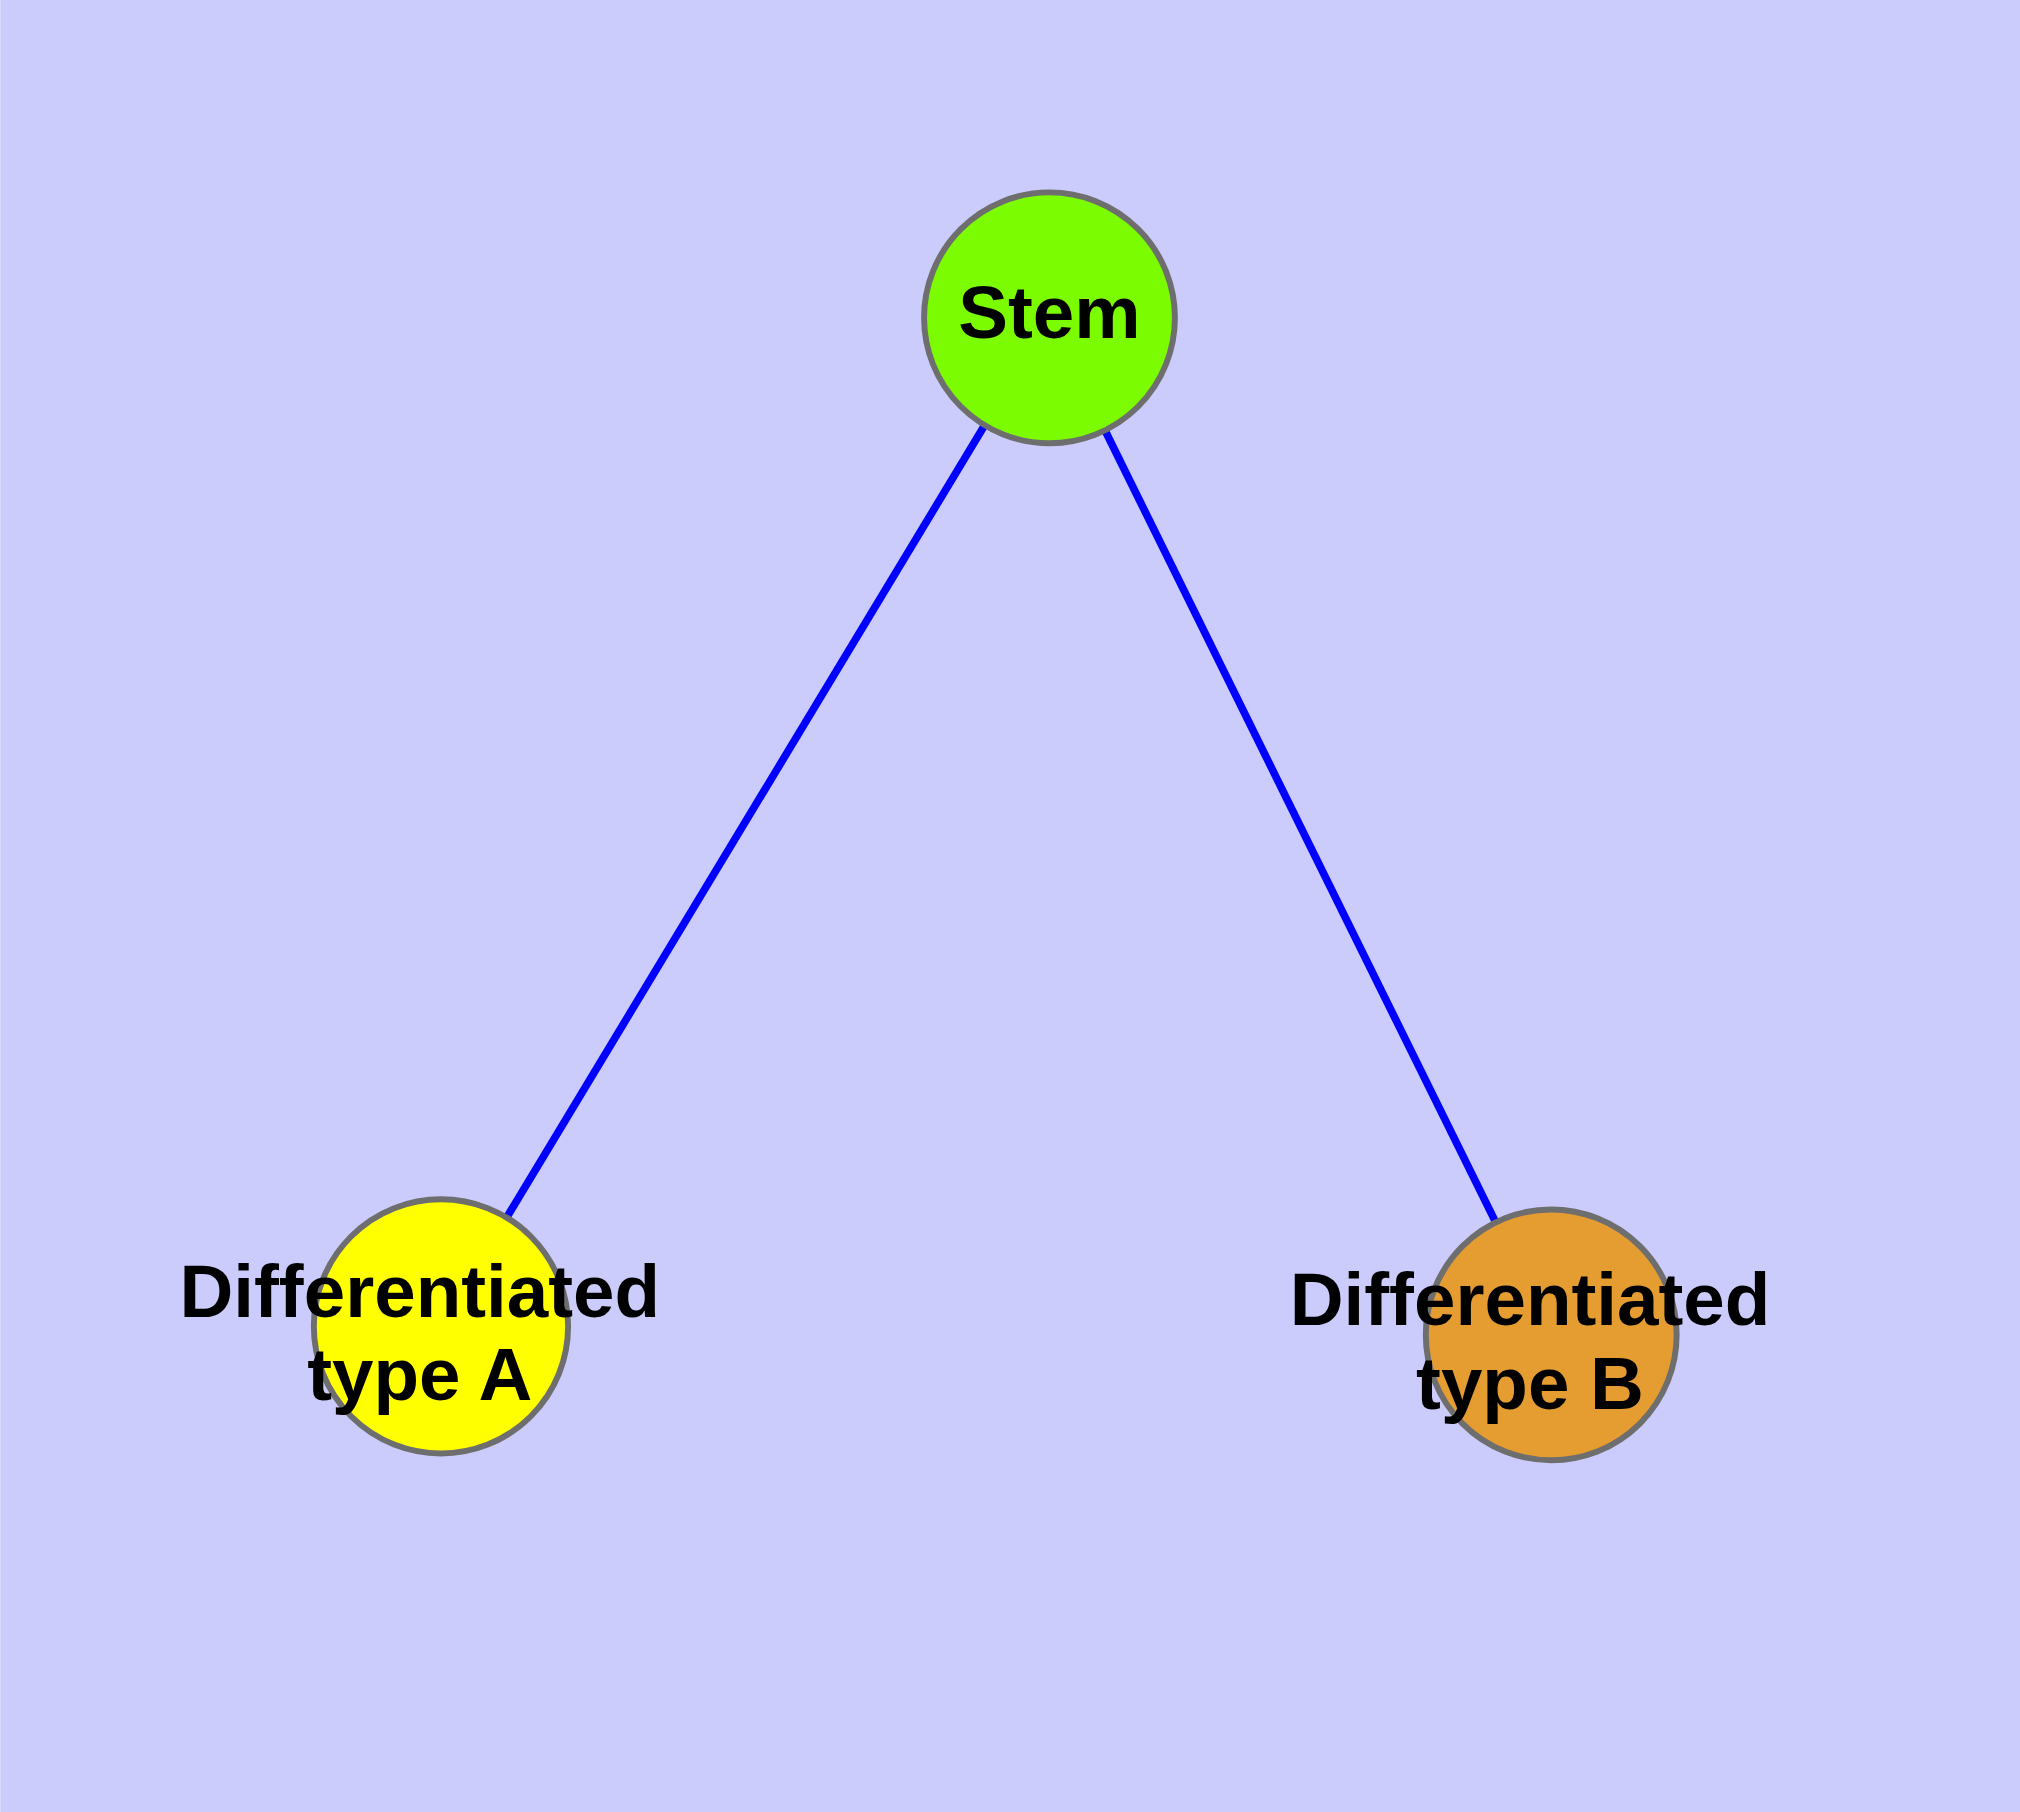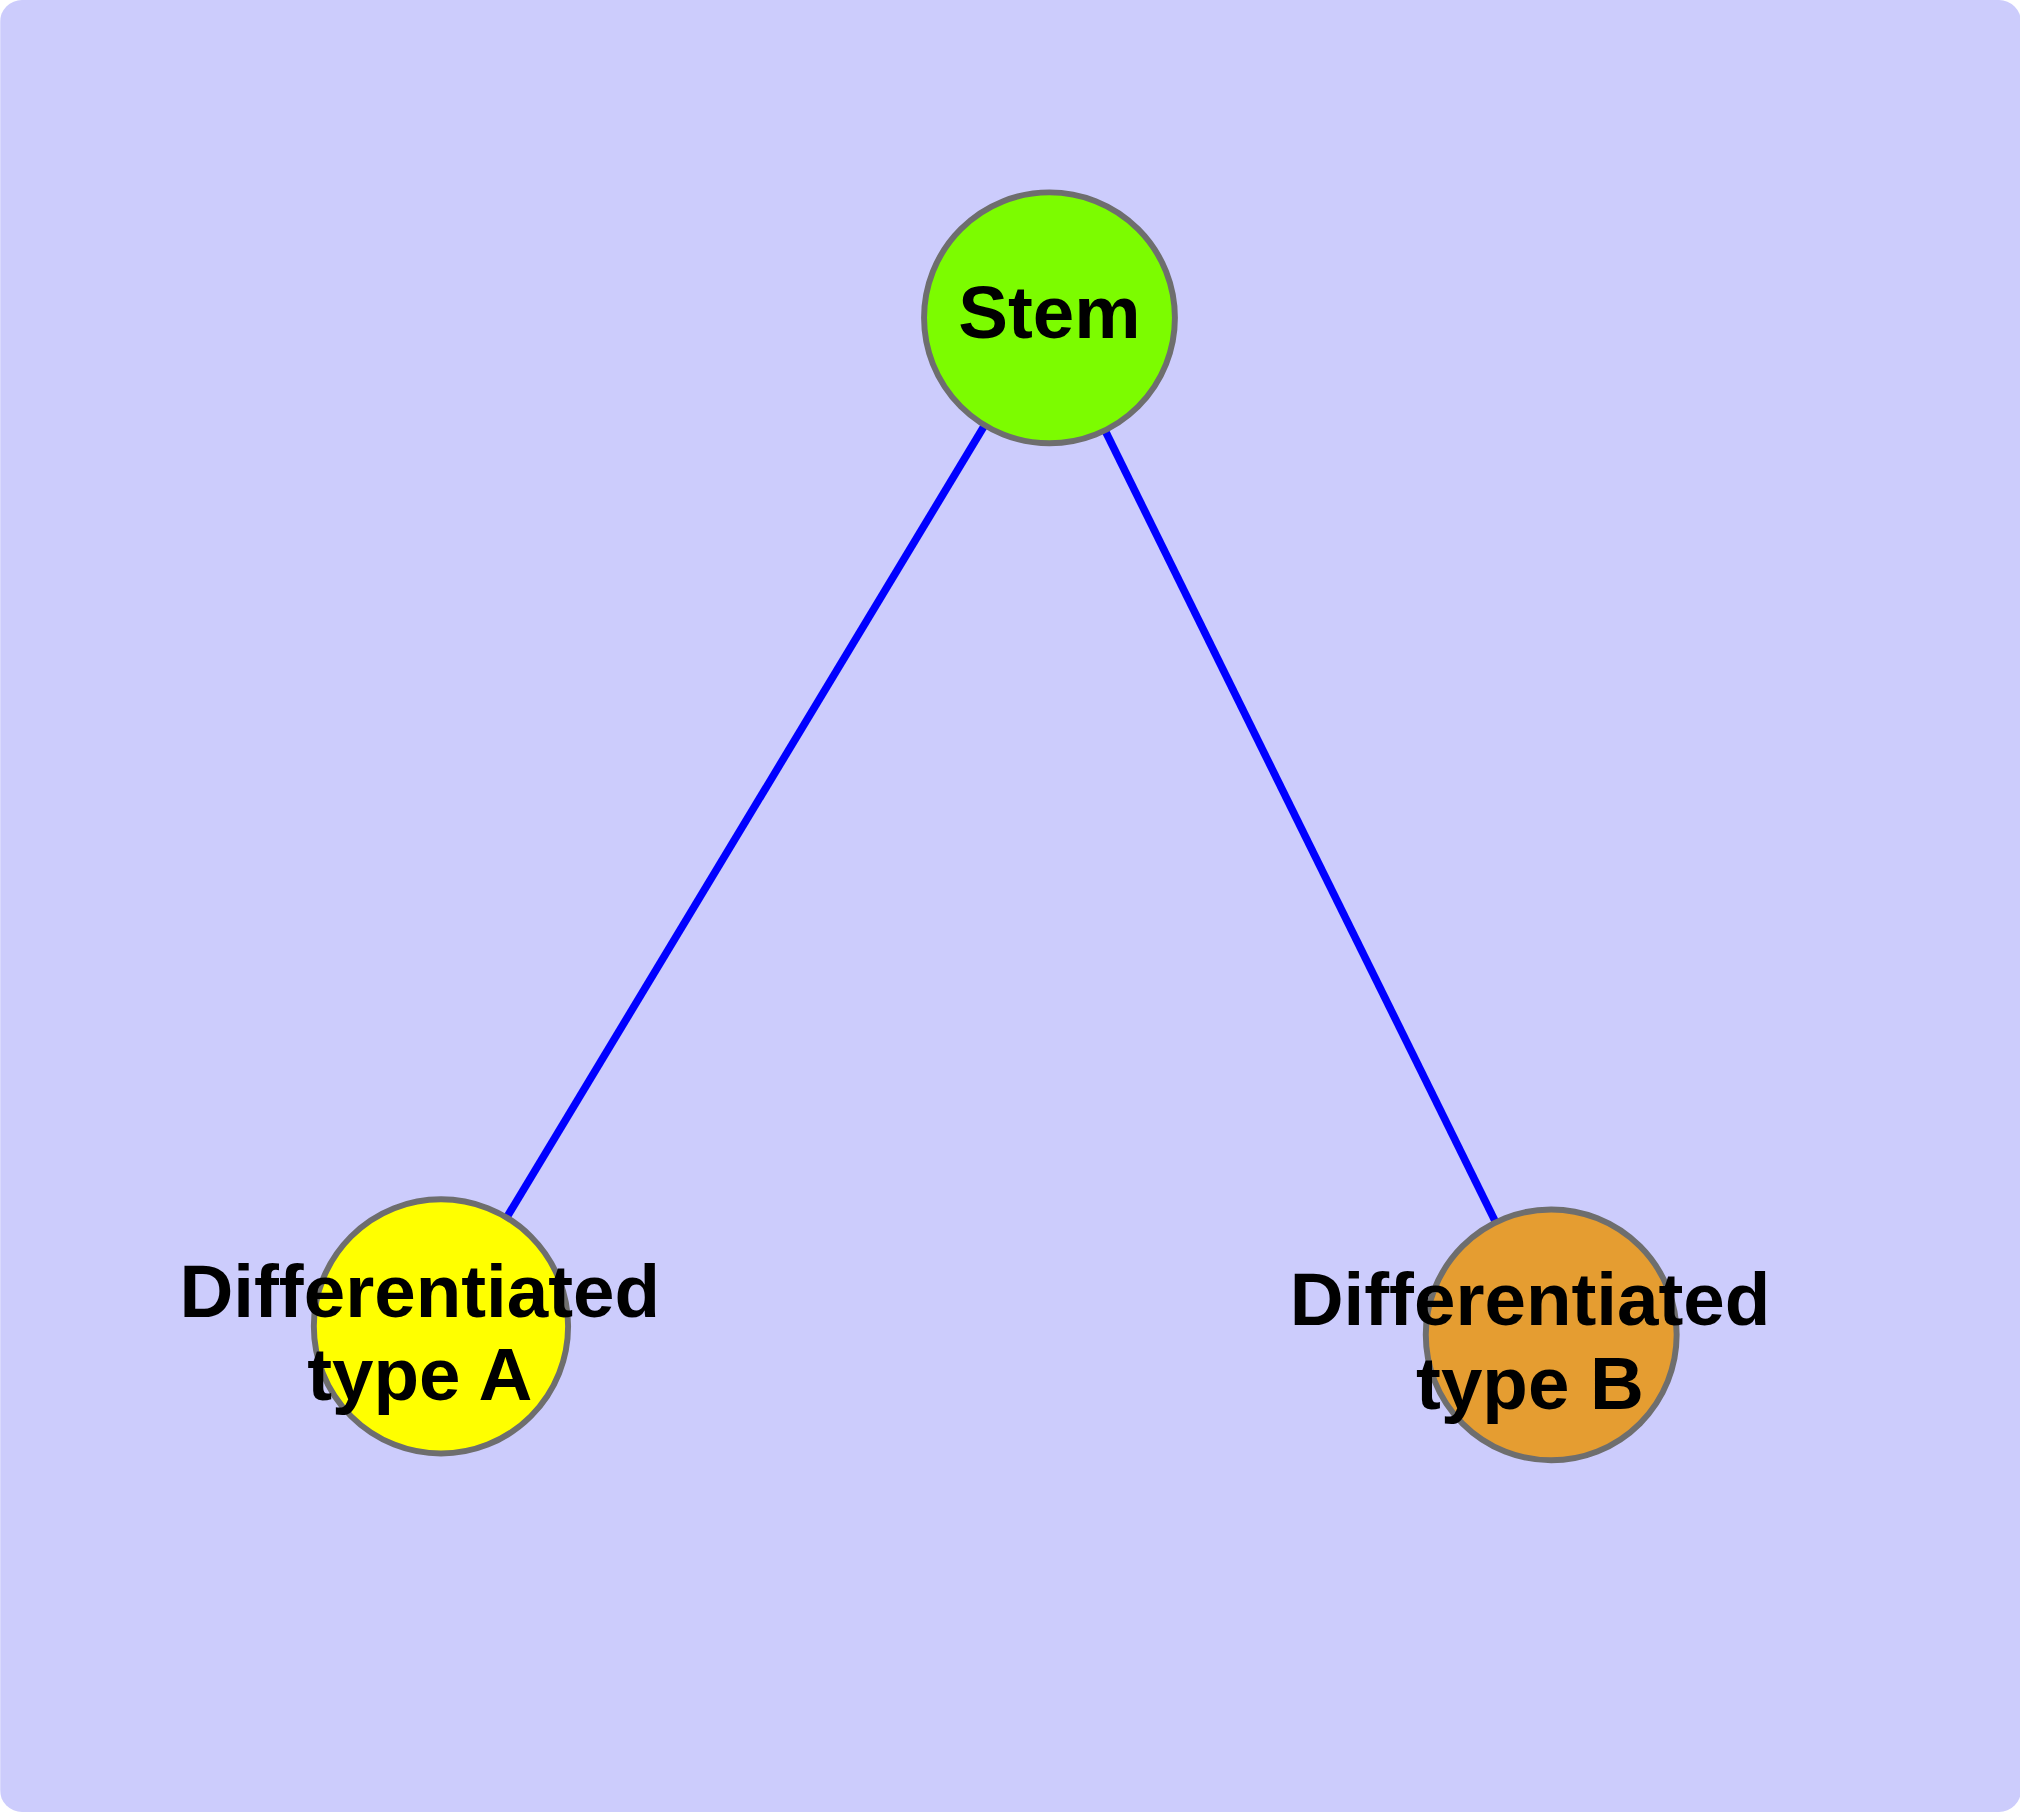--- a/index.html
+++ b/index.html
@@ -7,21 +7,20 @@
     margin: 0;
     padding: 0;
     background: #ffffff;
   }
   #stage {
     position: relative;
     width: 2021px;
     height: 1812px;
     overflow: hidden;
     font-family: "Liberation Sans", "DejaVu Sans", sans-serif;
-    border-radius: 22px;
   }
   #graph-svg {
     position: absolute;
     left: 0;
     top: 0;
     width: 2021px;
     height: 1812px;
     display: block;
   }
   .node-label {

